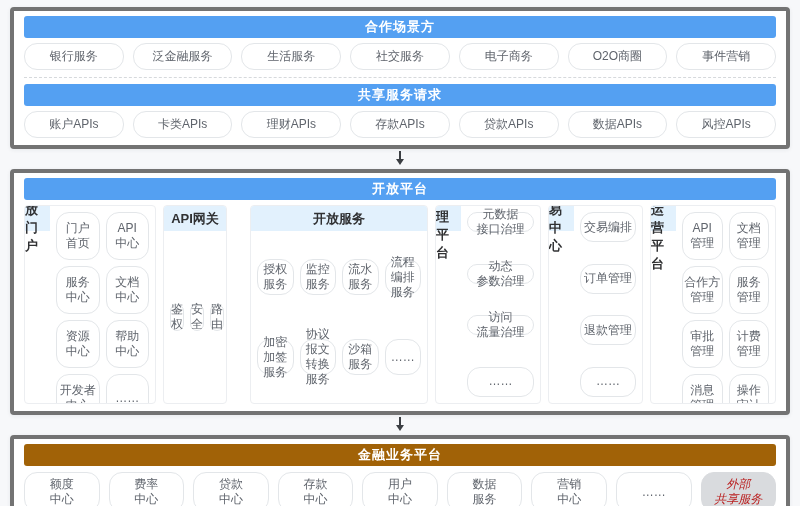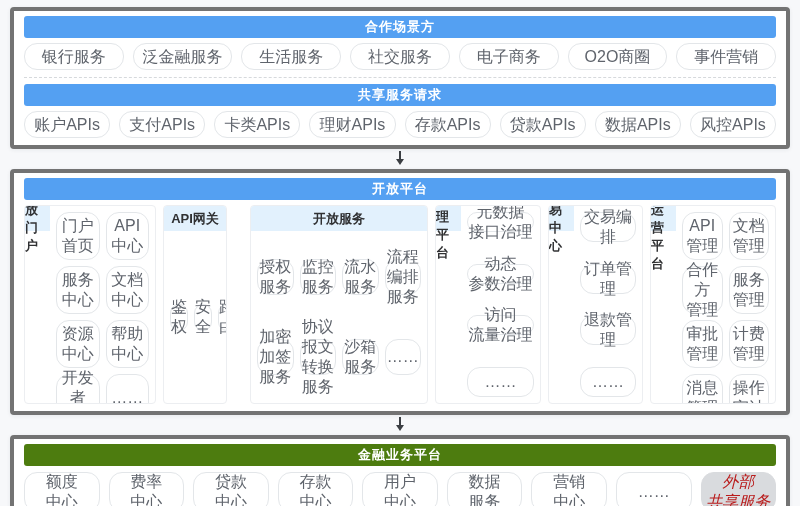--- a/index.html
+++ b/index.html
@@ -26,21 +26,21 @@
     display:flex; align-items:center; justify-content:center;
     letter-spacing:1px;
   }
   .row { display:flex; gap:9px; margin-top:5px; }
   .box {
     flex:1;
     background:#ffffff;
     border:1px solid #e3e6e9;
     border-radius:13px;
     color:#5f646c;
-    font-size:16px;
+    font-size:12px;
     line-height:1.25;
     text-align:center;
     display:flex; align-items:center; justify-content:center;
     white-space:pre-line;
     height:27px;
   }
   .dashed-divider { border-top:1px dashed #d6d9dc; margin:7px 0 6px; }
   .arrow-wrap { height:20px; display:flex; align-items:center; justify-content:center; }
   .arrow { position:relative; width:1.5px; height:12px; background:#3c3f43; margin-bottom:5px; }
   .arrow::after {
@@ -103,21 +103,20 @@
     <div class="box">电子商务</div>
     <div class="box">O2O商圈</div>
     <div class="box">事件营销</div>
   </div>
 
   <div class="dashed-divider"></div>
 
   <div class="sec-header" style="background:#54a0f2">共享服务请求</div>
   <div class="row">
     <div class="box">账户APIs</div>
-    <div class="box">支付APIs</div>
     <div class="box">卡类APIs</div>
     <div class="box">理财APIs</div>
     <div class="box">存款APIs</div>
     <div class="box">贷款APIs</div>
     <div class="box">数据APIs</div>
     <div class="box">风控APIs</div>
   </div>
 </div>
 
 <div class="arrow-wrap">
@@ -232,21 +231,21 @@
     </div>
 
   </div>
 </div>
 
 <div class="arrow-wrap">
   <div class="arrow"></div>
 </div>
 
 <div class="card">
-  <div class="sec-header" style="background:#4d7c0f">金融业务平台</div>
+  <div class="sec-header" style="background:#a16207">金融业务平台</div>
   <div class="row bottom-row" style="margin-top:6px">
     <div class="box">额度
 中心</div>
     <div class="box">费率
 中心</div>
     <div class="box">贷款
 中心</div>
     <div class="box">存款
 中心</div>
     <div class="box">用户

